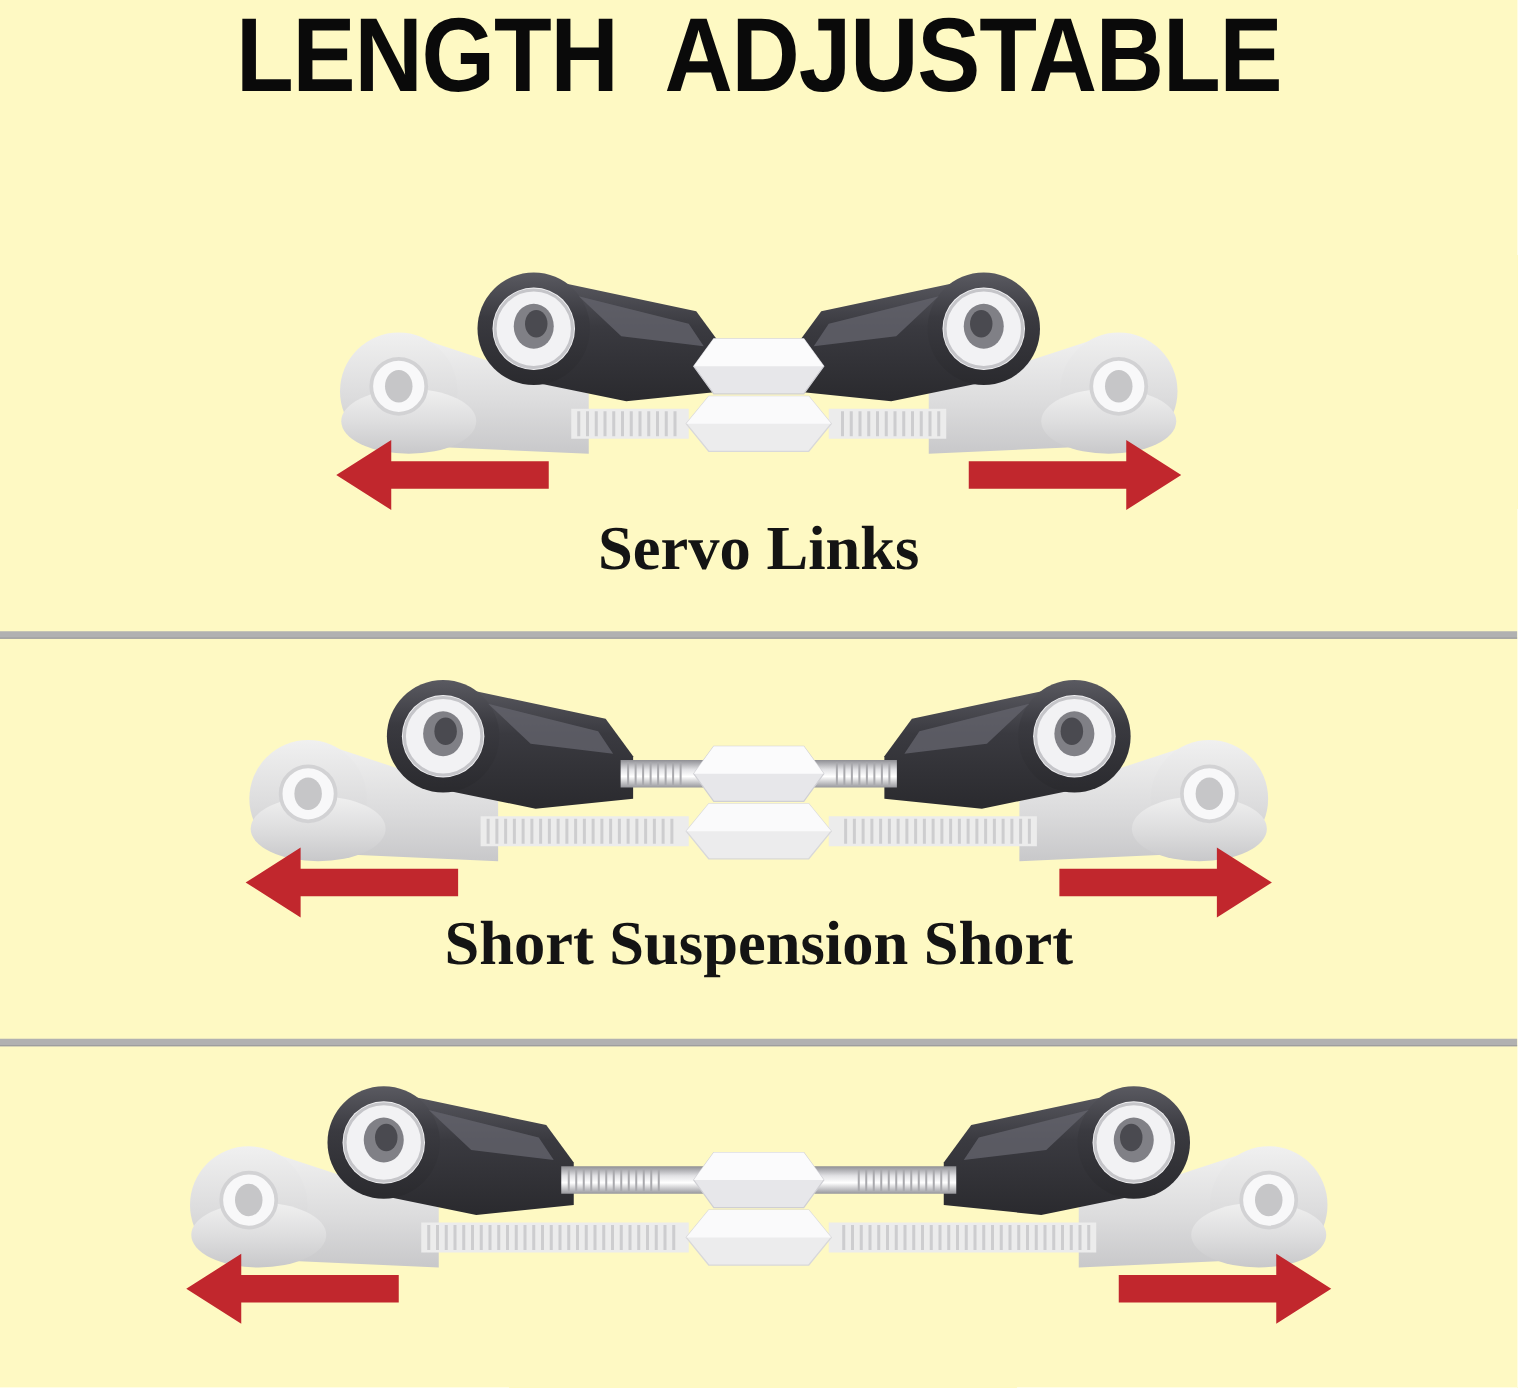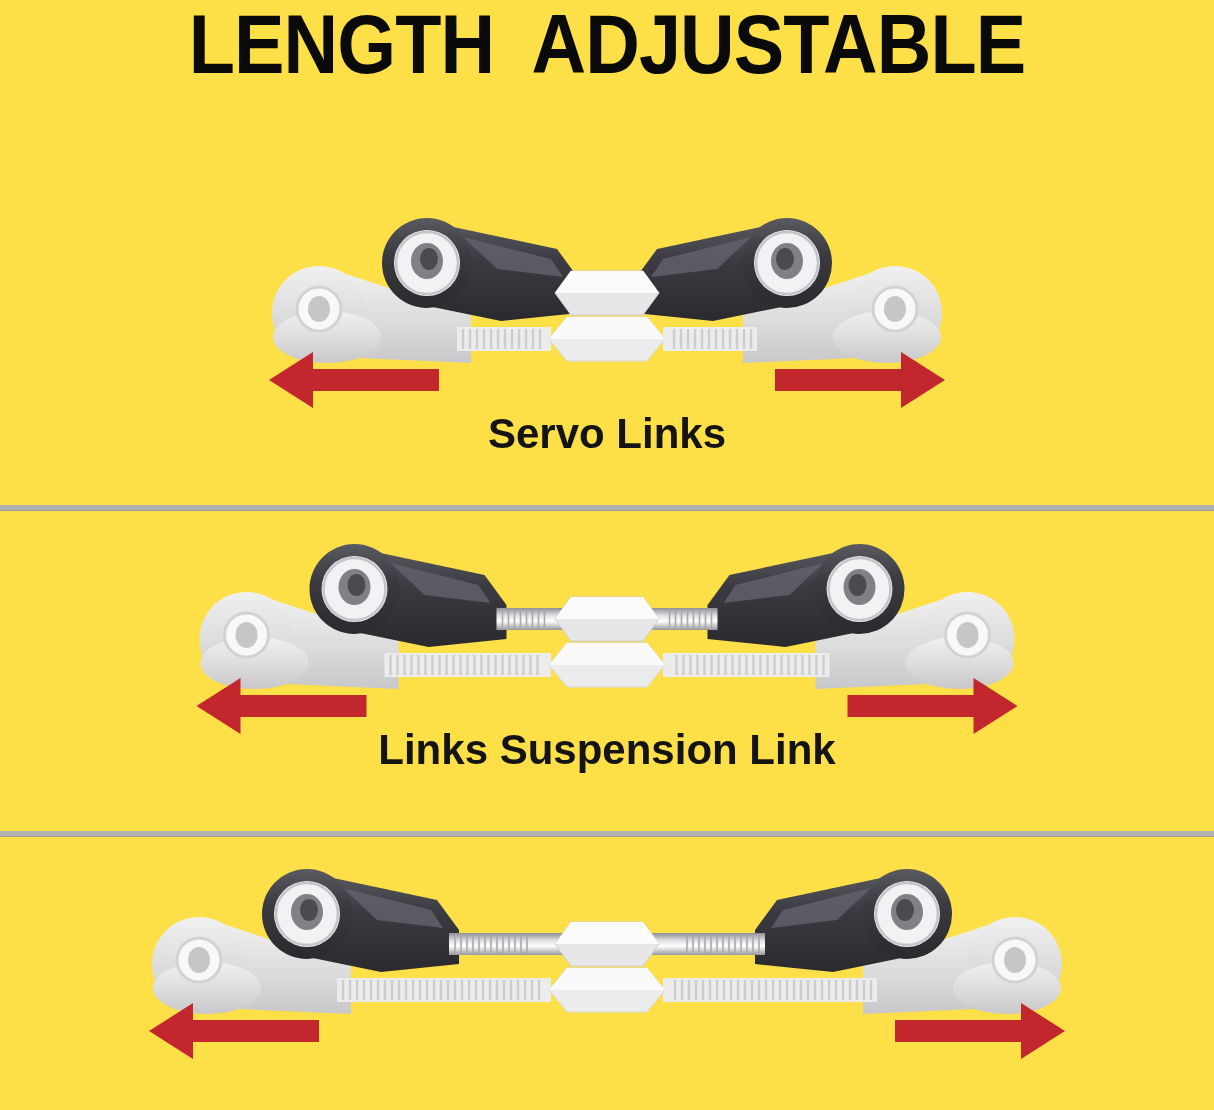--- a/index.html
+++ b/index.html
@@ -16,28 +16,28 @@
     font-size:84px;font-weight:700;line-height:1.0;
     color:#0a0a0a;letter-spacing:-1px;white-space:pre;
     transform:scaleX(0.9);transform-origin:50% 0;
   }
   .illo{position:absolute;left:50%;transform:translateX(-50%);}
   #illo0{top:209px;} #illo1{top:535px;} #illo2{top:860px;}
   .divider{position:absolute;left:0;width:100%;height:5px;background:#b1b1b1;border-bottom:1px solid #9e9e9e;}
   #divider0{top:505px;} #divider1{top:831px;}
   .row-label{
     position:absolute;left:0;width:100%;text-align:center;
-    font-size:42px;font-weight:600;line-height:1.0;color:#141414;
+    font-size:50px;font-weight:600;line-height:1.0;color:#141414;font-family:Liberation Serif, serif;
   }
   #label0{top:413px;} #label1{top:729px;} #label2{top:1053px;}
 </style>
 </head>
 <body>
 
-<div class="page" style="background: #fde047;">
+<div class="page" style="background: #fef9c3;">
 
   <h1 class="page-title" style="color: rgb(10, 10, 10);">LENGTH  ADJUSTABLE</h1>
 
   <div class="illo" id="illo0"><svg width="700" height="200" viewBox="0 0 700 200" xmlns="http://www.w3.org/2000/svg">
     <defs>
       <linearGradient id="gh0" x1="0" y1="0" x2="0" y2="1">
         <stop offset="0" stop-color="#f0f0f0"></stop>
             <stop offset="0.55" stop-color="#dcdcdd"></stop>
             <stop offset="1" stop-color="#c8c8ca"></stop>
       </linearGradient>
@@ -191,21 +191,21 @@
         <polygon points="370.5,84 386.5,62 458.5,62 474.5,84" fill="#fbfbfc"></polygon>
       </g>
     </g>
     <g>
           <polygon points="12,171 56,143 56,160 182,160 182,182 56,182 56,199" fill="#c1272d"></polygon>
         </g>
     <g transform="translate(845,0) scale(-1,1)">
           <polygon points="12,171 56,143 56,160 182,160 182,182 56,182 56,199" fill="#c1272d"></polygon>
         </g>
   </svg></div>
-  <div class="row-label" id="label1" style="color: rgb(20, 20, 20);">Links Suspension Link</div>
+  <div class="row-label" id="label1" style="color: rgb(20, 20, 20);">Short Suspension Short</div>
 
   <div class="divider" id="divider1" style="background: rgb(177, 177, 177);"></div>
 
   <div class="illo" id="illo2"><svg width="940" height="200" viewBox="0 0 940 200" xmlns="http://www.w3.org/2000/svg">
     <defs>
       <linearGradient id="gh2" x1="0" y1="0" x2="0" y2="1">
         <stop offset="0" stop-color="#f0f0f0"></stop>
             <stop offset="0.55" stop-color="#dcdcdd"></stop>
             <stop offset="1" stop-color="#c8c8ca"></stop>
       </linearGradient>

